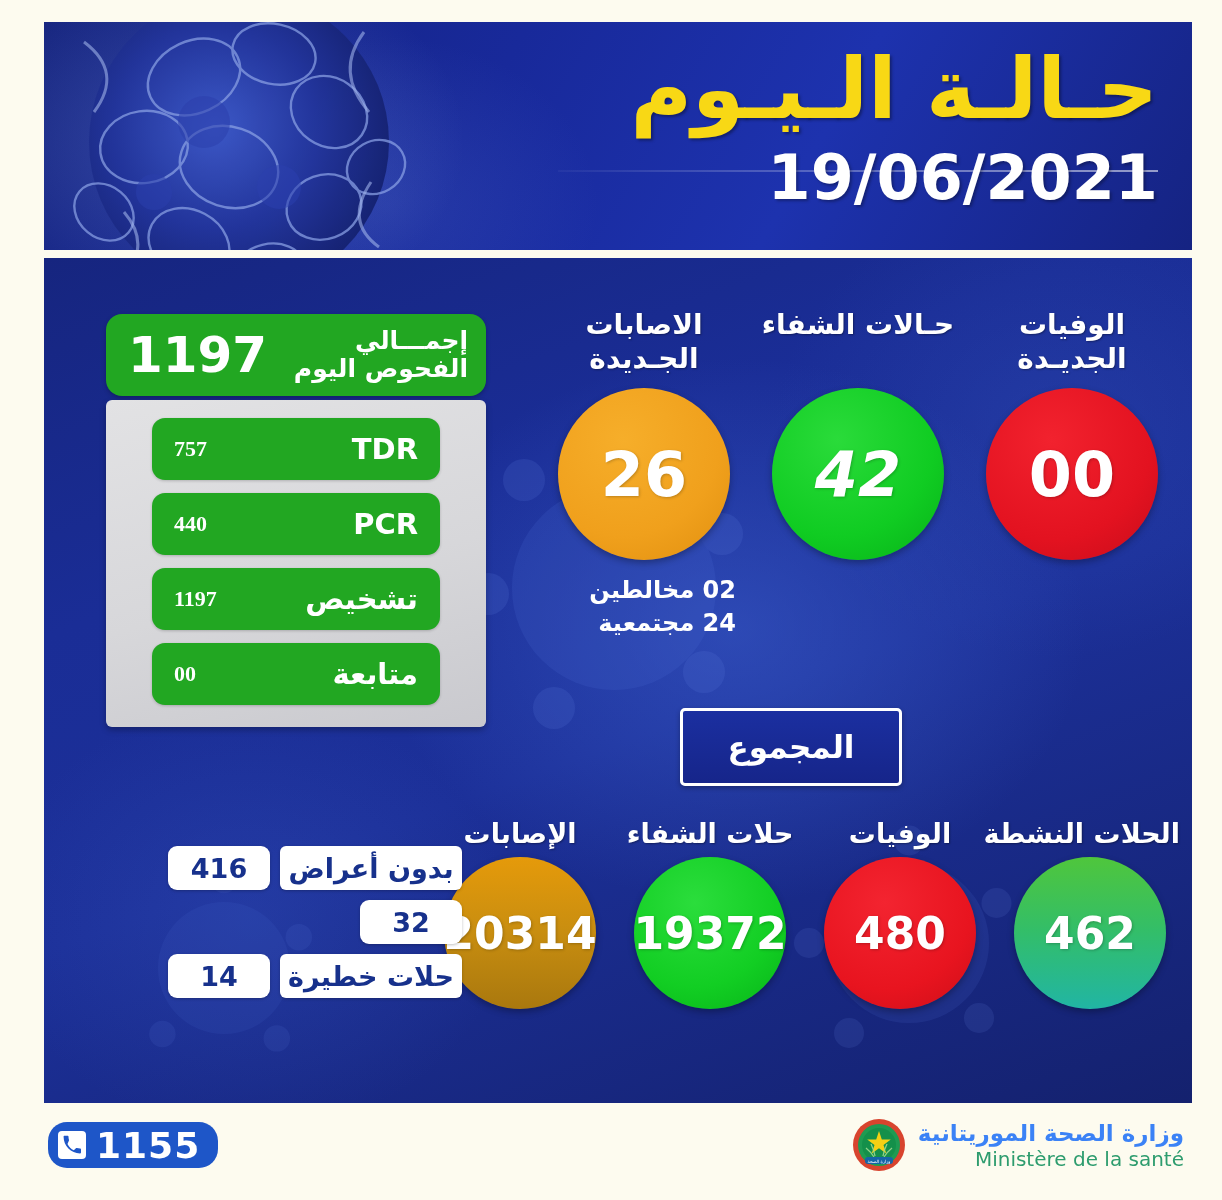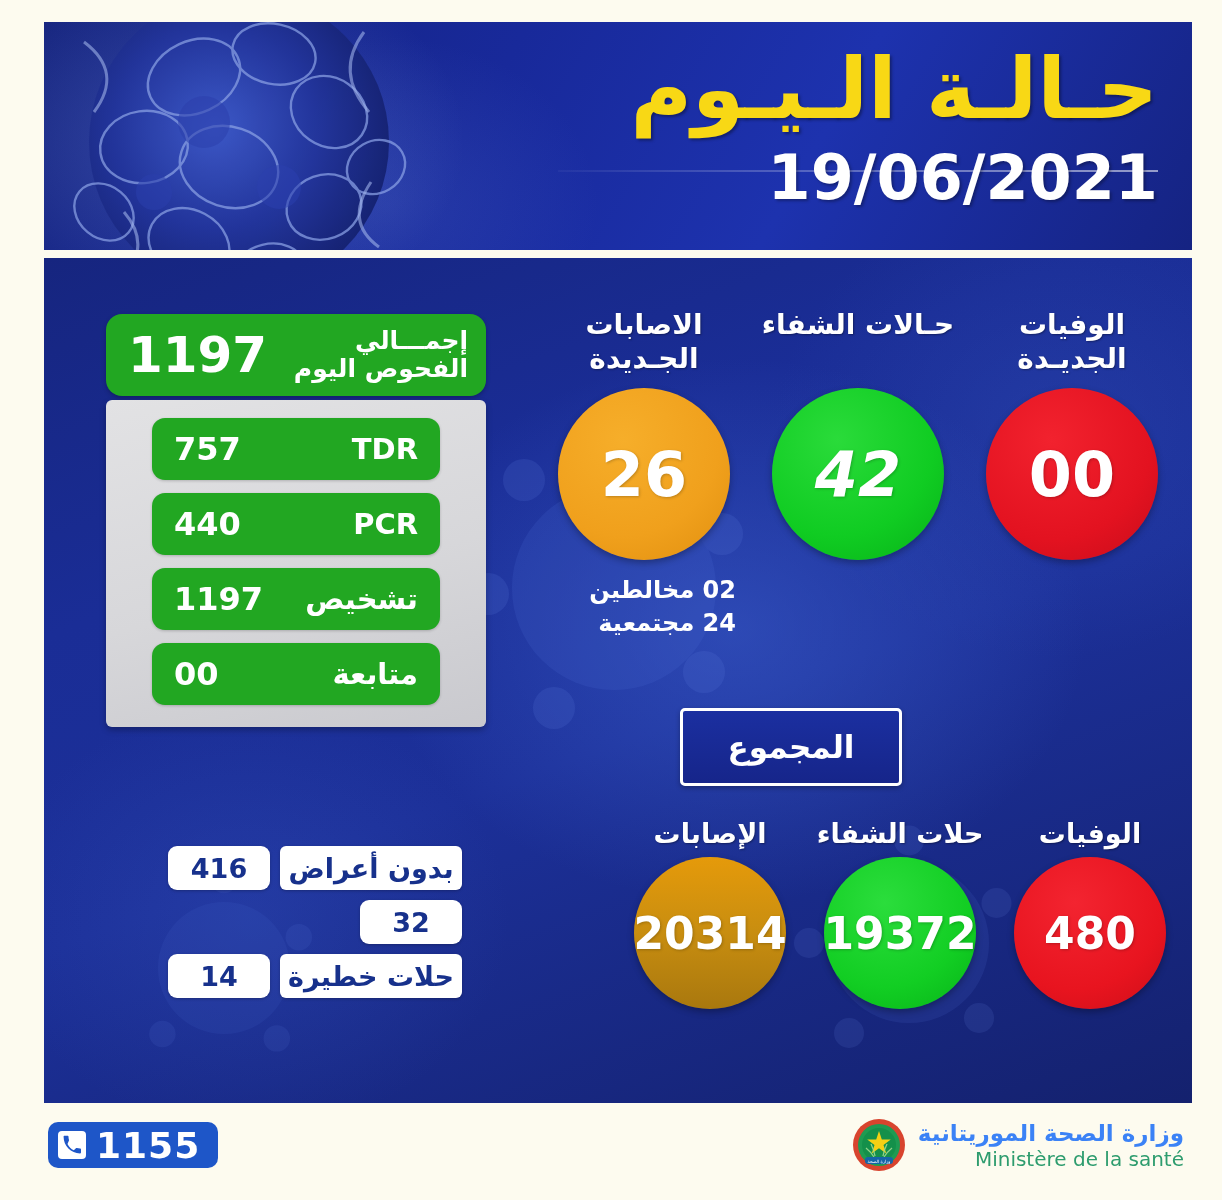--- a/index.html
+++ b/index.html
@@ -139,23 +139,24 @@
     box-shadow: 0 1px 3px rgba(0,0,0,0.2);
   }
   .test-row:last-child { margin-bottom: 0; }
   .test-row .t-lbl {
     color: #FFFFFF;
     font-size: 29px;
     font-weight: bold;
   }
   .test-row .t-val {
     color: #FFFFFF;
-    font-size: 32px;
-    font-weight: bold;
-    direction: ltr;
+    font-size: 22px;
+    font-weight: bold;
+    direction: ltr;
+    font-family: Liberation Serif, serif;
   }
 
   
   .daily-row {
     position: absolute;
     right: 22px;
     top: 50px;
     display: flex;
     flex-direction: row;
     gap: 18px;
@@ -314,21 +315,21 @@
     left: 44px;
     top: 1118px;
     width: 1148px;
     height: 62px;
   }
   .hotline {
     position: absolute;
     left: 4px;
     top: 4px;
     background: #1E56C8;
-    border-radius: 10px;
+    border-radius: 19px;
     height: 46px;
     padding: 0 18px 0 10px;
     display: flex;
     flex-direction: row;
     align-items: center;
     gap: 10px;
     direction: ltr;
   }
   .phone-badge {
     width: 28px; height: 28px;
@@ -497,20 +498,24 @@
         </div>
       </div>
     </div>
 
     <div class="total-banner">
       <span>المجموع</span>
     </div>
 
     <div class="cum-row">
 
+      <div class="cum-item">
+        <div class="cum-label">الحلات النشطة</div>
+        <div class="cum-circle c-teal">462</div>
+      </div>
 
       <div class="cum-item">
         <div class="cum-label">الوفيات</div>
         <div class="cum-circle c-red2">480</div>
       </div>
 
       <div class="cum-item">
         <div class="cum-label">حلات الشفاء</div>
         <div class="cum-circle c-green2">19372</div>
       </div>

